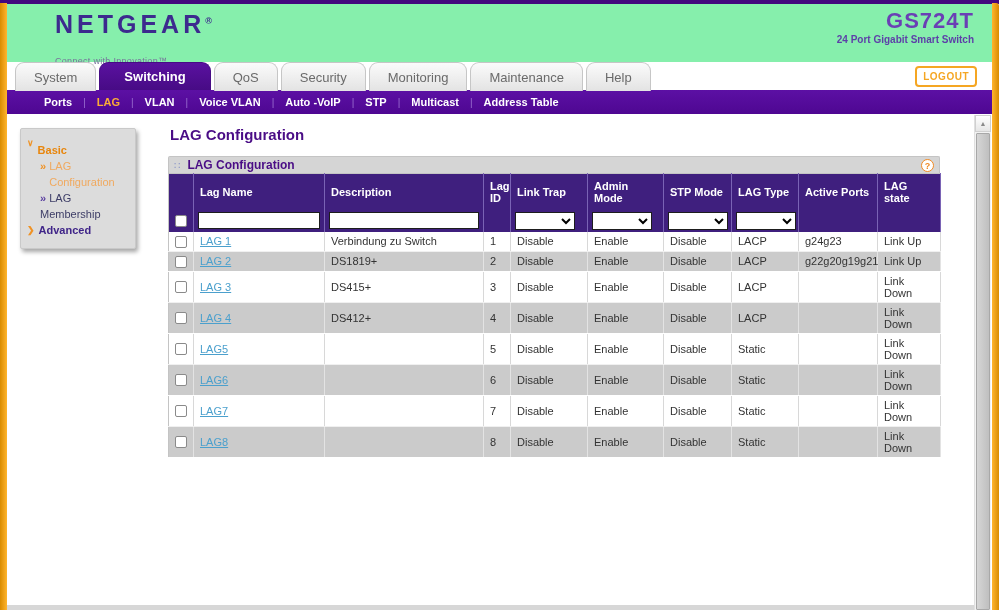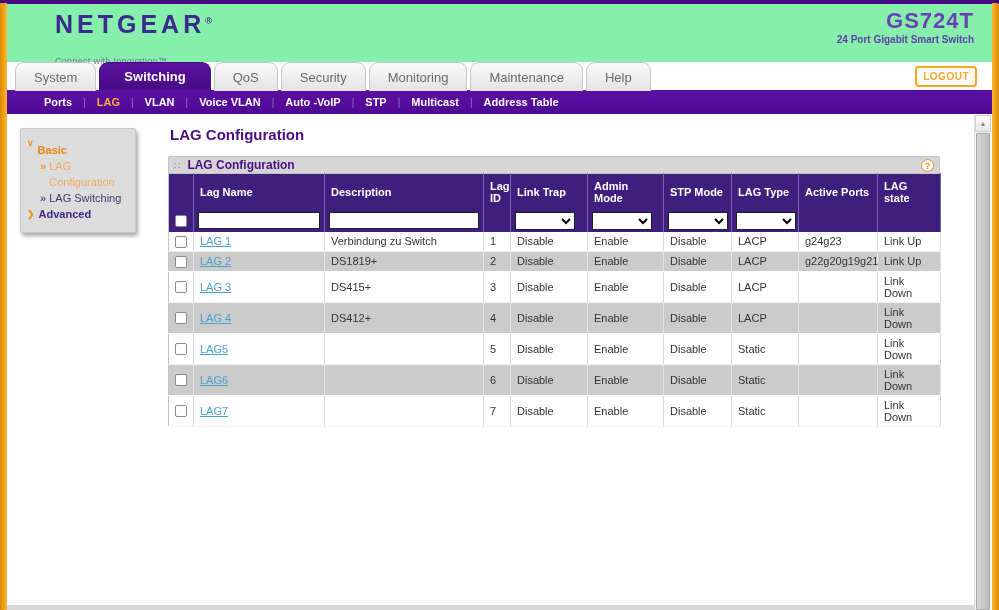--- a/index.html
+++ b/index.html
@@ -186,21 +186,21 @@
     <div class="nav-group">
       <span class="nav-chevron">∨</span>
       <span class="lbl lbl-basic">Basic</span>
     </div>
     <div class="nav-sub selected">
       <span class="bullet">»</span>
       <span class="txt">LAG Configuration</span>
     </div>
     <div class="nav-sub normal">
       <span class="bullet">»</span>
-      <span class="txt">LAG Switching</span>
+      <span class="txt">LAG Membership</span>
     </div>
     <div class="nav-group">
       <span class="nav-chevron">❯</span>
       <span class="lbl lbl-advanced">Advanced</span>
     </div>
   </div>
 
   <div class="page-title">LAG Configuration</div>
 
   <div class="panel">
@@ -327,20 +327,32 @@
           <td><a>LAG7</a></td>
           <td></td>
           <td>7</td>
           <td>Disable</td>
           <td>Enable</td>
           <td>Disable</td>
           <td>Static</td>
           <td></td>
           <td>Link Down</td>
         </tr>
+        <tr class="data alt">
+          <td class="cb-cell"><span class="cb"></span></td>
+          <td><a>LAG8</a></td>
+          <td></td>
+          <td>8</td>
+          <td>Disable</td>
+          <td>Enable</td>
+          <td>Disable</td>
+          <td>Static</td>
+          <td></td>
+          <td>Link Down</td>
+        </tr>
       </tbody>
     </table>
   </div>
 </div>
 
 <div class="scrollbar">
   <div class="scroll-up">▲</div>
   <div class="scroll-thumb"></div>
 </div>
 <div class="hscroll"></div>

